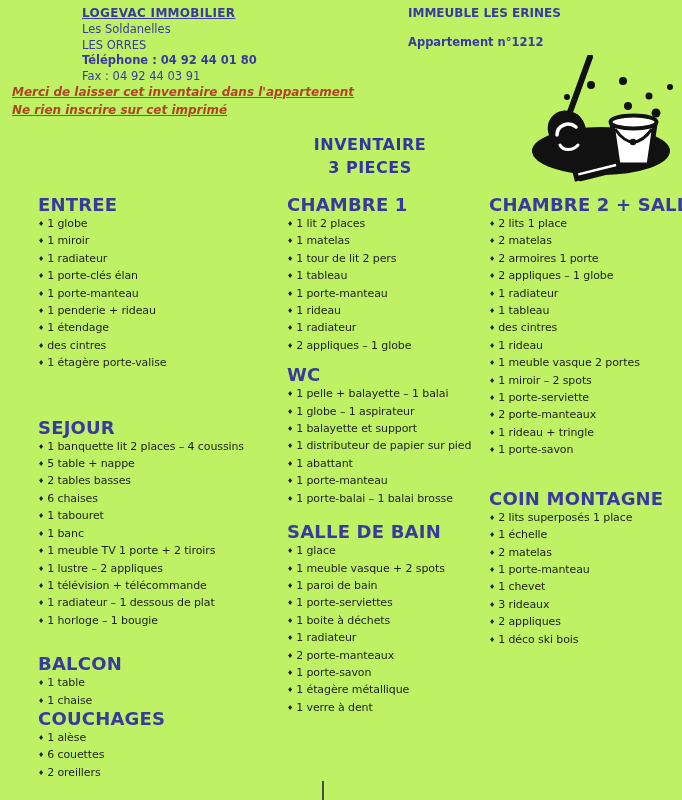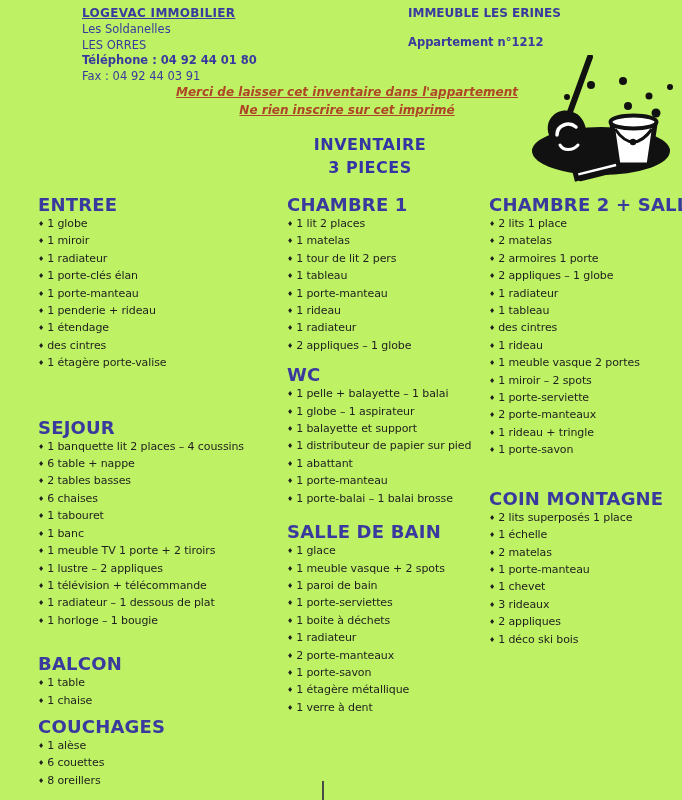--- a/index.html
+++ b/index.html
@@ -34,21 +34,21 @@
     color: #3a3a9e;
     font-size: 12px;
     font-weight: bold;
   }
   .apartment-line { font-size: 11.5px; margin-top: 15px; }
   .notice {
     position: absolute;
     left: 12px;
     top: 84px;
     width: 670px;
-    text-align: center;
+    text-align: left;
     color: #ae4526;
     font-size: 12px;
     font-style: italic;
     font-weight: bold;
     line-height: 17.5px;
   }
   .notice .line { text-decoration: underline; }
   
   .doc-title {
     position: absolute;
@@ -93,21 +93,21 @@
   }
   .bullet {
     font-size: 7px;
     margin-right: 3px;
     position: relative;
     top: -1px;
   }
   
   .s-0-1 { margin-top: 46px; }
   .s-0-2 { margin-top: 25px; }
-  .s-0-3 { margin-top: 8px; }
+  .s-0-3 { margin-top: 0px; }
   .s-1-1 { margin-top: 11px; }
   .s-1-2 { margin-top: 15px; }
   .s-2-1 { margin-top: 30px; }
   
   .fold-mark {
     position: absolute;
     left: 322px;
     top: 781px;
     width: 2px;
     height: 19px;
@@ -181,41 +181,41 @@
           <div class="item"><span class="bullet">♦</span><span>1 porte-clés élan</span></div>
           <div class="item"><span class="bullet">♦</span><span>1 porte-manteau</span></div>
           <div class="item"><span class="bullet">♦</span><span>1 penderie + rideau</span></div>
           <div class="item"><span class="bullet">♦</span><span>1 étendage</span></div>
           <div class="item"><span class="bullet">♦</span><span>des cintres</span></div>
           <div class="item"><span class="bullet">♦</span><span>1 étagère porte-valise</span></div>
         </div>
         <div class="section s-0-1">
           <div class="sec-heading">SEJOUR</div>
           <div class="item"><span class="bullet">♦</span><span>1 banquette lit 2 places – 4 coussins</span></div>
-          <div class="item"><span class="bullet">♦</span><span>6 table + nappe</span></div>
+          <div class="item"><span class="bullet">♦</span><span>5 table + nappe</span></div>
           <div class="item"><span class="bullet">♦</span><span>2 tables basses</span></div>
           <div class="item"><span class="bullet">♦</span><span>6 chaises</span></div>
           <div class="item"><span class="bullet">♦</span><span>1 tabouret</span></div>
           <div class="item"><span class="bullet">♦</span><span>1 banc</span></div>
           <div class="item"><span class="bullet">♦</span><span>1 meuble TV 1 porte + 2 tiroirs</span></div>
           <div class="item"><span class="bullet">♦</span><span>1 lustre – 2 appliques</span></div>
           <div class="item"><span class="bullet">♦</span><span>1 télévision + télécommande</span></div>
           <div class="item"><span class="bullet">♦</span><span>1 radiateur – 1 dessous de plat</span></div>
           <div class="item"><span class="bullet">♦</span><span>1 horloge – 1 bougie</span></div>
         </div>
         <div class="section s-0-2">
           <div class="sec-heading">BALCON</div>
           <div class="item"><span class="bullet">♦</span><span>1 table</span></div>
           <div class="item"><span class="bullet">♦</span><span>1 chaise</span></div>
         </div>
         <div class="section s-0-3">
           <div class="sec-heading">COUCHAGES</div>
           <div class="item"><span class="bullet">♦</span><span>1 alèse</span></div>
           <div class="item"><span class="bullet">♦</span><span>6 couettes</span></div>
-          <div class="item"><span class="bullet">♦</span><span>8 oreillers</span></div>
+          <div class="item"><span class="bullet">♦</span><span>2 oreillers</span></div>
         </div>
       </div>
       <div class="col col2">
         <div class="section s-1-0">
           <div class="sec-heading">CHAMBRE 1</div>
           <div class="item"><span class="bullet">♦</span><span>1 lit 2 places</span></div>
           <div class="item"><span class="bullet">♦</span><span>1 matelas</span></div>
           <div class="item"><span class="bullet">♦</span><span>1 tour de lit 2 pers</span></div>
           <div class="item"><span class="bullet">♦</span><span>1 tableau</span></div>
           <div class="item"><span class="bullet">♦</span><span>1 porte-manteau</span></div>

